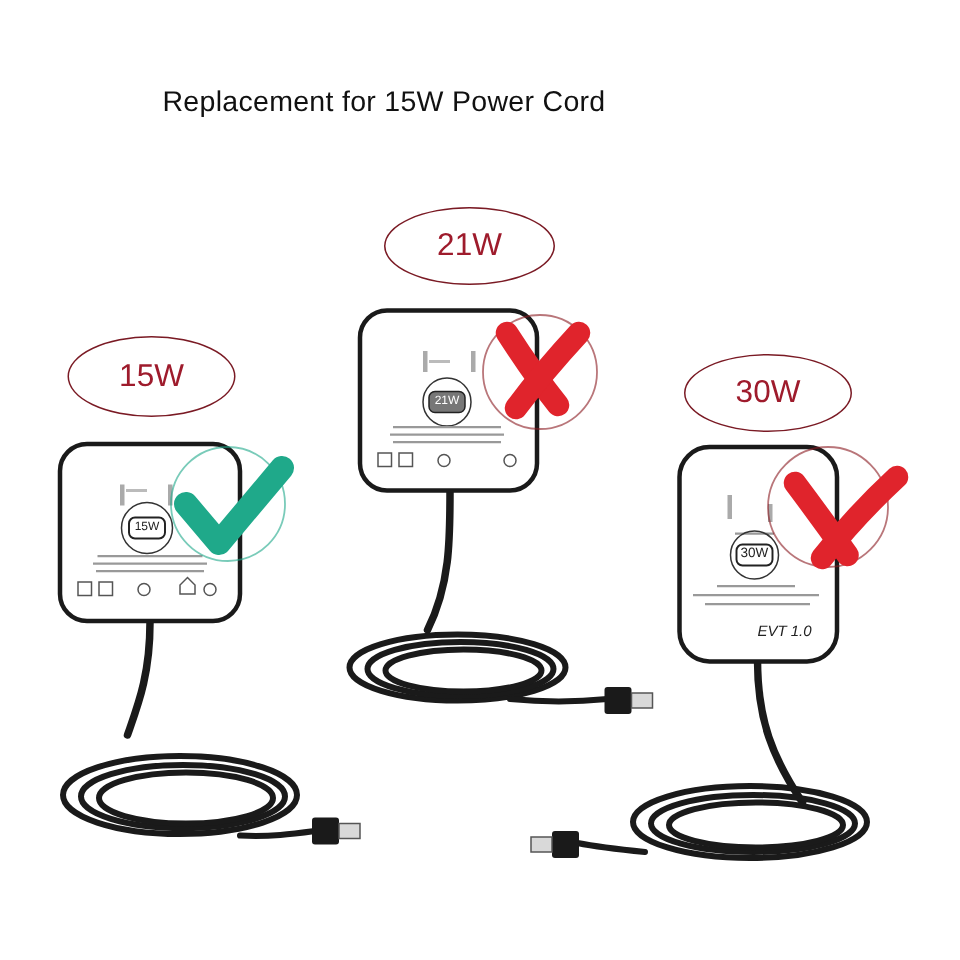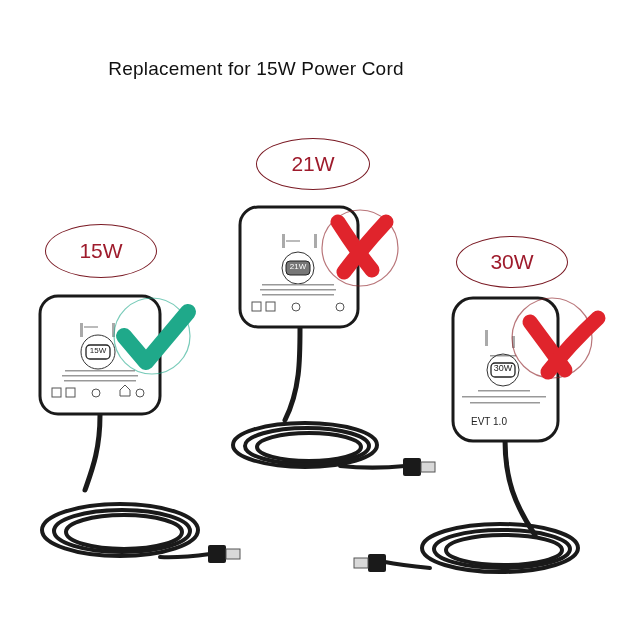--- a/index.html
+++ b/index.html
@@ -126,13 +126,13 @@
     <g stroke="#e0242c" stroke-width="15" stroke-linecap="round">
       <path d="M530 322 Q548 346 565 370"></path>
       <path d="M598 318 Q570 344 548 372"></path>
     </g>
   </g>
 </svg>
 
 <div class="lbl" style="left:86px;top:346px;width:24px;font-size:8px;">15W</div>
 <div class="lbl" style="left:286px;top:262px;width:24px;font-size:8px;color:#fff;">21W</div>
 <div class="lbl" style="left:491px;top:363px;width:24px;font-size:9px;">30W</div>
-<div class="lbl" style="left:464px;top:416px;width:50px;font-size:10px;">EVT 1.0</div>
+<div class="lbl" style="left:498px;top:416px;width:50px;font-size:10px;font-style:italic;">EVT 1.0</div>
 
 </body></html>

